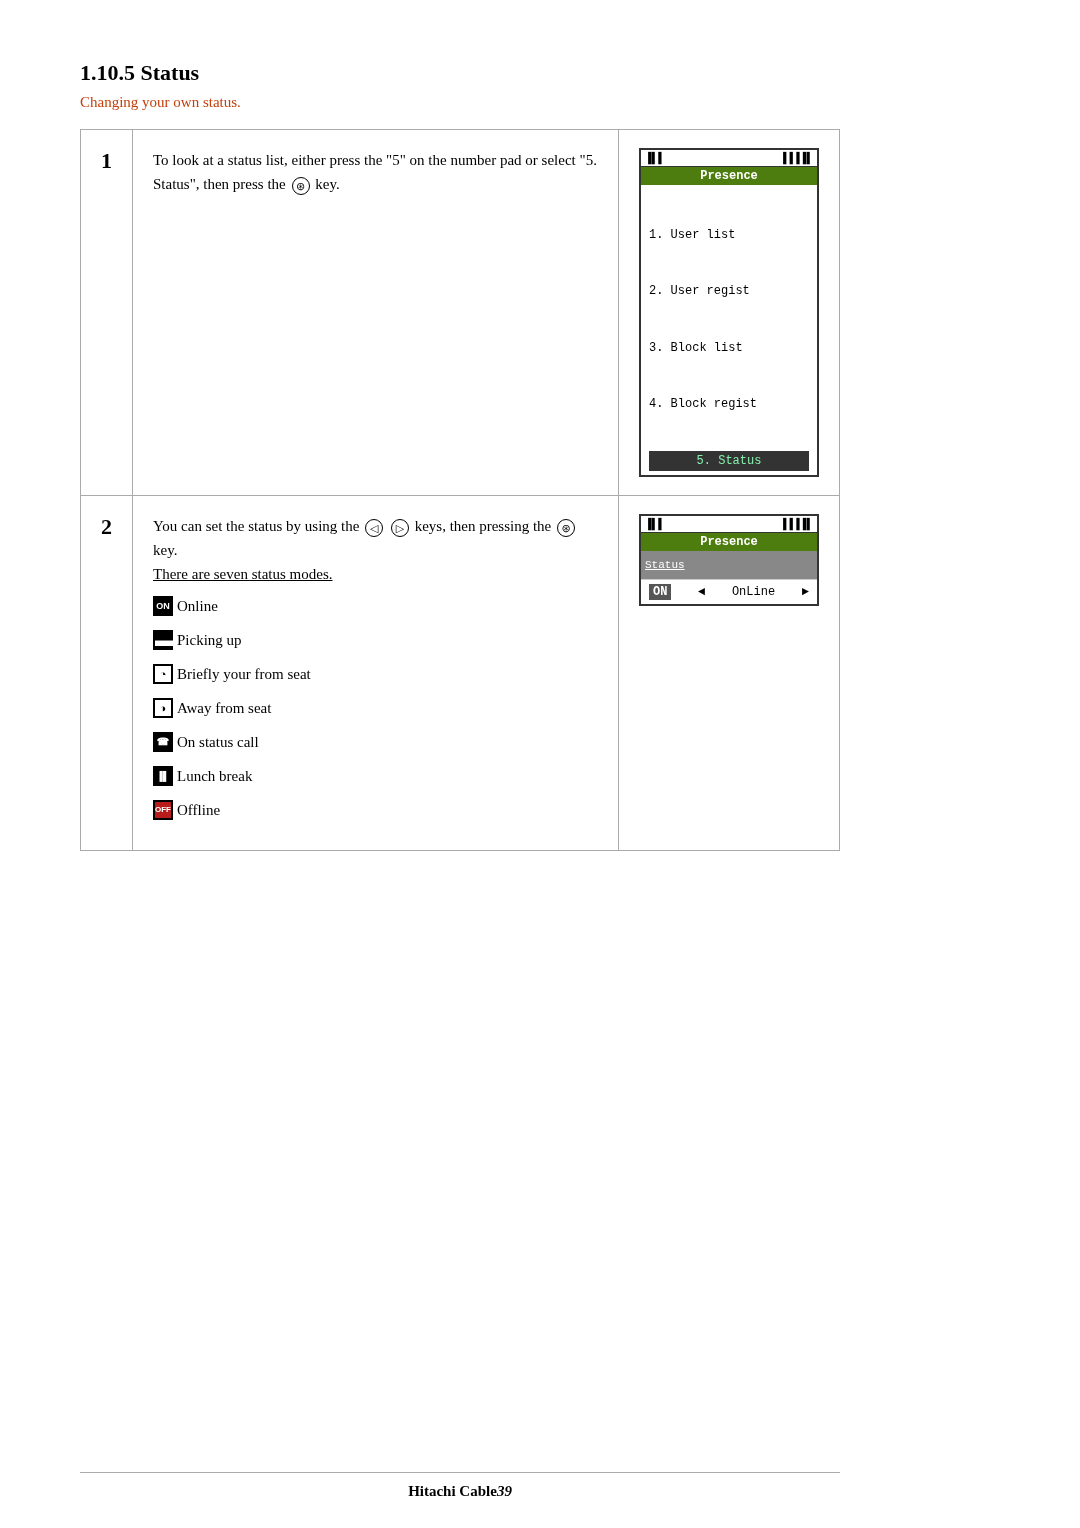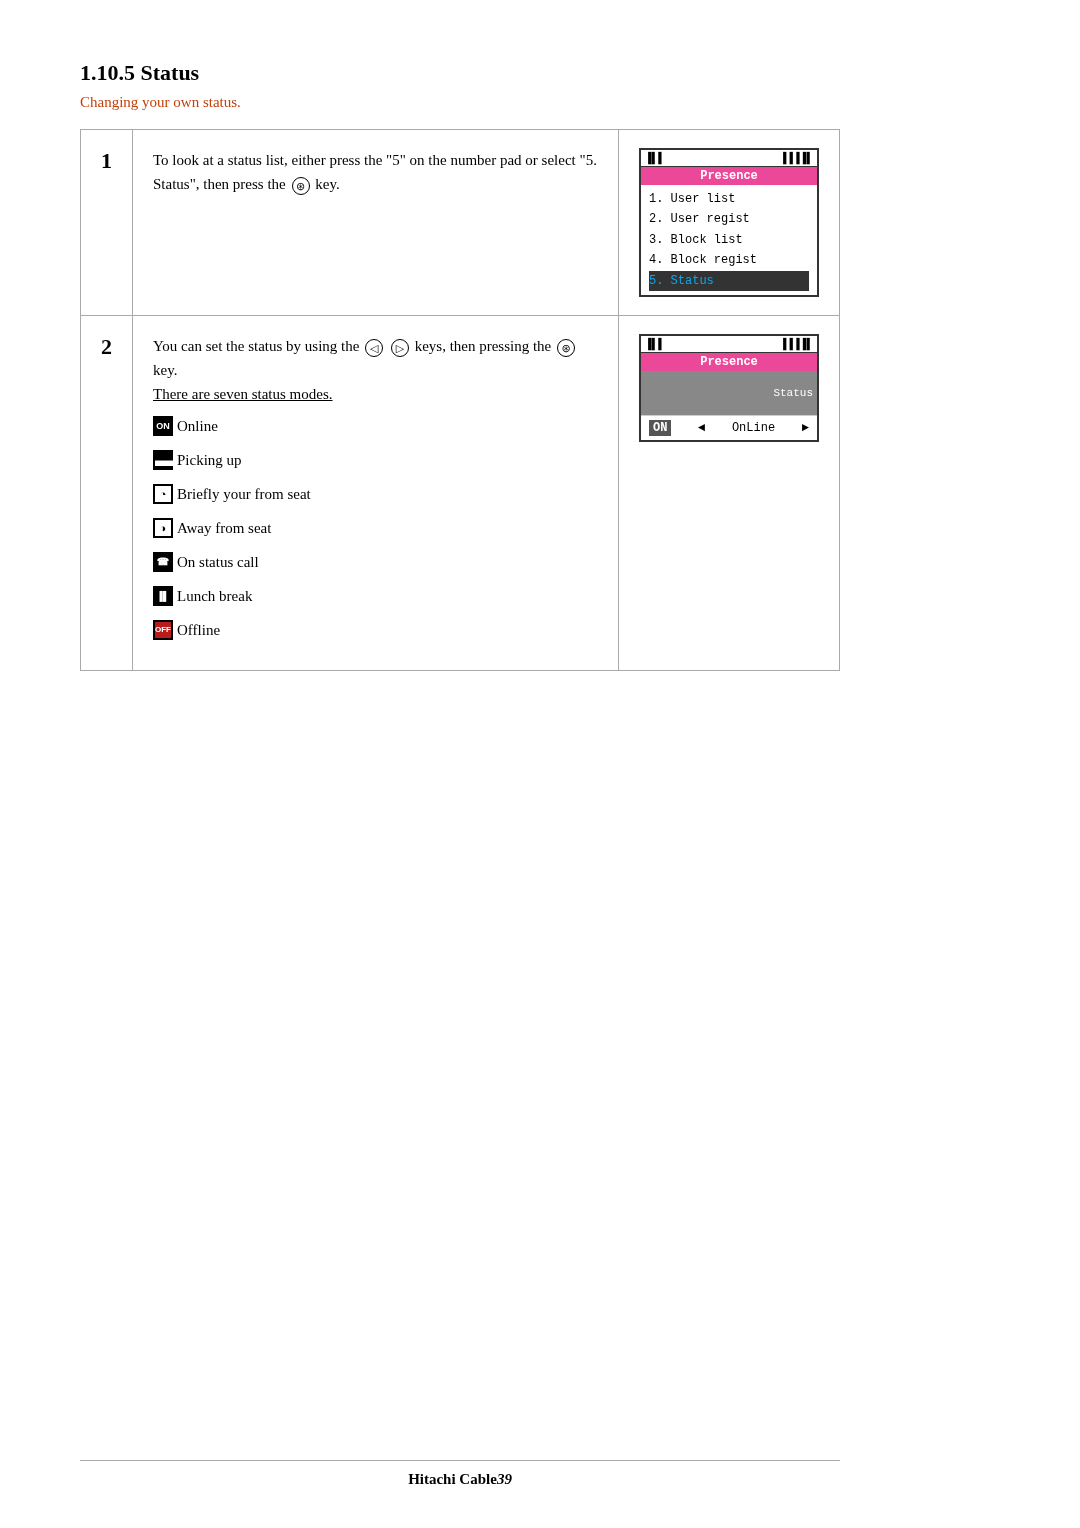--- a/index.html
+++ b/index.html
@@ -88,49 +88,52 @@
 
     .phone-signal {
       font-size: 11px;
     }
 
     .phone-battery {
       font-size: 11px;
     }
 
     .phone-header {
-      background: #ec4899;
+      background: #4d7c0f;
       color: #fff;
       text-align: center;
       padding: 2px 4px;
       font-size: 12px;
       font-weight: bold;
     }
 
     .phone-menu {
       padding: 4px 8px;
       font-size: 12px;
       line-height: 1.7;
     }
 
     .phone-menu-item {
       display: block;
+      margin-top: 36px;
     }
 
     .phone-menu-item.selected {
       background: #333;
-      color: #0ea5e9;
+      color: #86efac;
+      text-align: center;
     }
 
     .phone-subheader {
       background: #888;
       color: #fff;
-      text-align: right;
-      padding: 16px 4px;
-      font-size: 11px;
+      text-align: left;
+      padding: 8px 4px;
+      font-size: 11px;
+      text-decoration: underline;
     }
 
     .phone-nav-row {
       display: flex;
       align-items: center;
       justify-content: space-between;
       padding: 4px 8px;
       border-top: 1px solid #ccc;
     }
 
@@ -231,21 +234,21 @@
       text-align: center;
       line-height: 16px;
       font-size: 11px;
       vertical-align: middle;
       margin: 0 2px;
       font-family: "Symbol", serif;
     }
 
     .footer {
       position: absolute;
-      bottom: 40px;
+      bottom: 28px;
       left: 80px;
       right: 80px;
       display: flex;
       justify-content: center;
       align-items: center;
       font-size: 15px;
       font-weight: bold;
       border-top: 1px solid #aaa;
       padding-top: 10px;
     }

